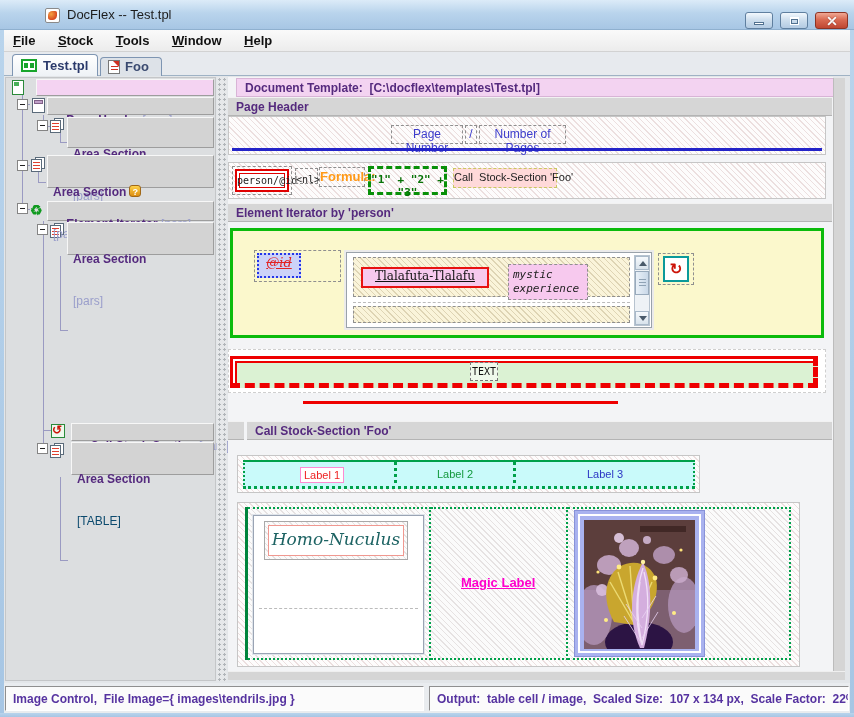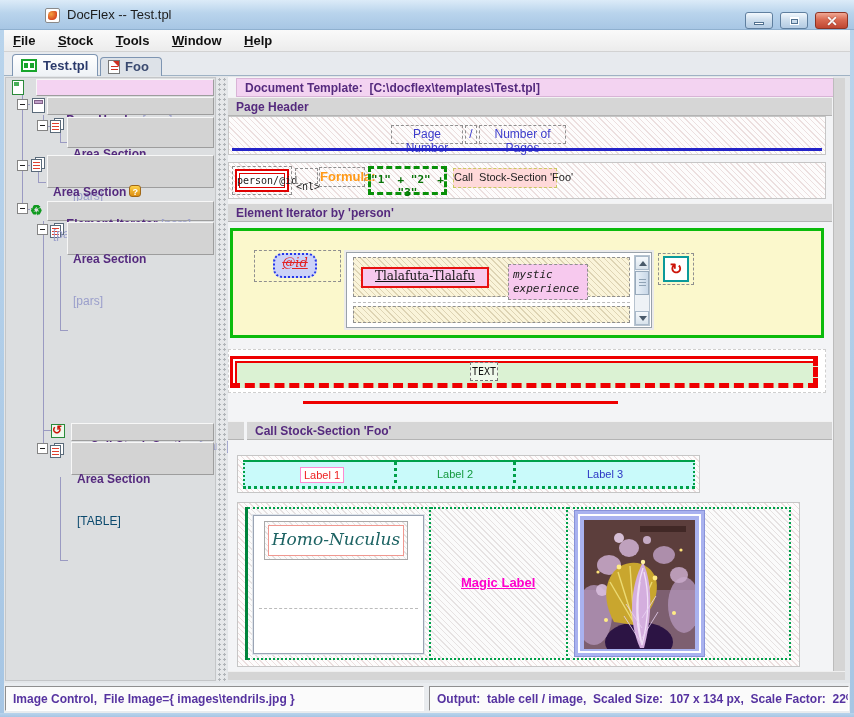--- a/index.html
+++ b/index.html
@@ -271,31 +271,31 @@
       <div class="dash-box blue-ctrl" style="left:162px;top:8px;width:72px;height:19px;">Page Number</div>
       <div class="dash-box blue-ctrl" style="left:236px;top:8px;width:12px;height:19px;">/</div>
       <div class="dash-box blue-ctrl" style="left:250px;top:8px;width:87px;height:19px;">Number of Pages</div>
       <div class="blue-underline" style="left:3px;top:31px;width:590px;height:3px;"></div>
     </div>
 
     <div class="strip hatch" style="left:0;top:85px;width:598px;height:37px;">
       <div class="dash-box" style="left:3px;top:3px;width:60px;height:29px;">
         <div class="red-double ctrl-txt mono" style="left:2px;top:2px;width:54px;height:23px;font-size:10px;padding-top:4px;">person/@id</div>
       </div>
-      <div class="dash-box ctrl-txt mono" style="left:66px;top:5px;width:23px;height:16px;font-size:10px;padding-top:12px;">&lt;nl&gt;</div>
+      <div class="dash-box ctrl-txt mono" style="left:66px;top:5px;width:23px;height:16px;font-size:10px;padding-top:5px;">&lt;nl&gt;</div>
       <div class="dash-box formula-lbl" style="left:90px;top:4px;width:46px;height:20px;padding-top:1px;">Formula:</div>
       <div class="green-expr mono" style="left:139px;top:3px;width:79px;height:29px;padding-top:4px;">"1" + "2" + "3"</div>
       <div class="call-ctrl" style="left:224px;top:5px;width:104px;height:20px;">Call  Stock-Section 'Foo'</div>
     </div>
 
     <div class="bar-gray" style="left:0;top:126px;width:604px;height:19px;">Element Iterator by 'person'</div>
 
     <div class="iter-box" style="left:2px;top:151px;width:594px;height:110px;">
       <div class="dash-box" style="left:21px;top:19px;width:87px;height:32px;">
-        <div class="id-ctrl" style="left:18px;top:2px;width:44px;height:25px;border-radius:9px;">@id</div>
+        <div class="id-ctrl" style="left:2px;top:2px;width:44px;height:25px;">@id</div>
       </div>
       <div class="scrollpanel" style="left:113px;top:21px;width:306px;height:76px;">
         <div class="dash-box hatch-yellow" style="left:6px;top:4px;width:277px;height:40px;">
           <div class="tlala" style="left:7px;top:9px;width:128px;height:21px;">Tlalafuta-Tlalafu</div>
           <div class="mystic" style="left:142px;top:6px;width:80px;height:36px;">
             <div>mystic</div>
             <div>experience</div>
           </div>
         </div>
         <div class="dash-sep" style="left:6px;top:49px;width:277px;"></div>

